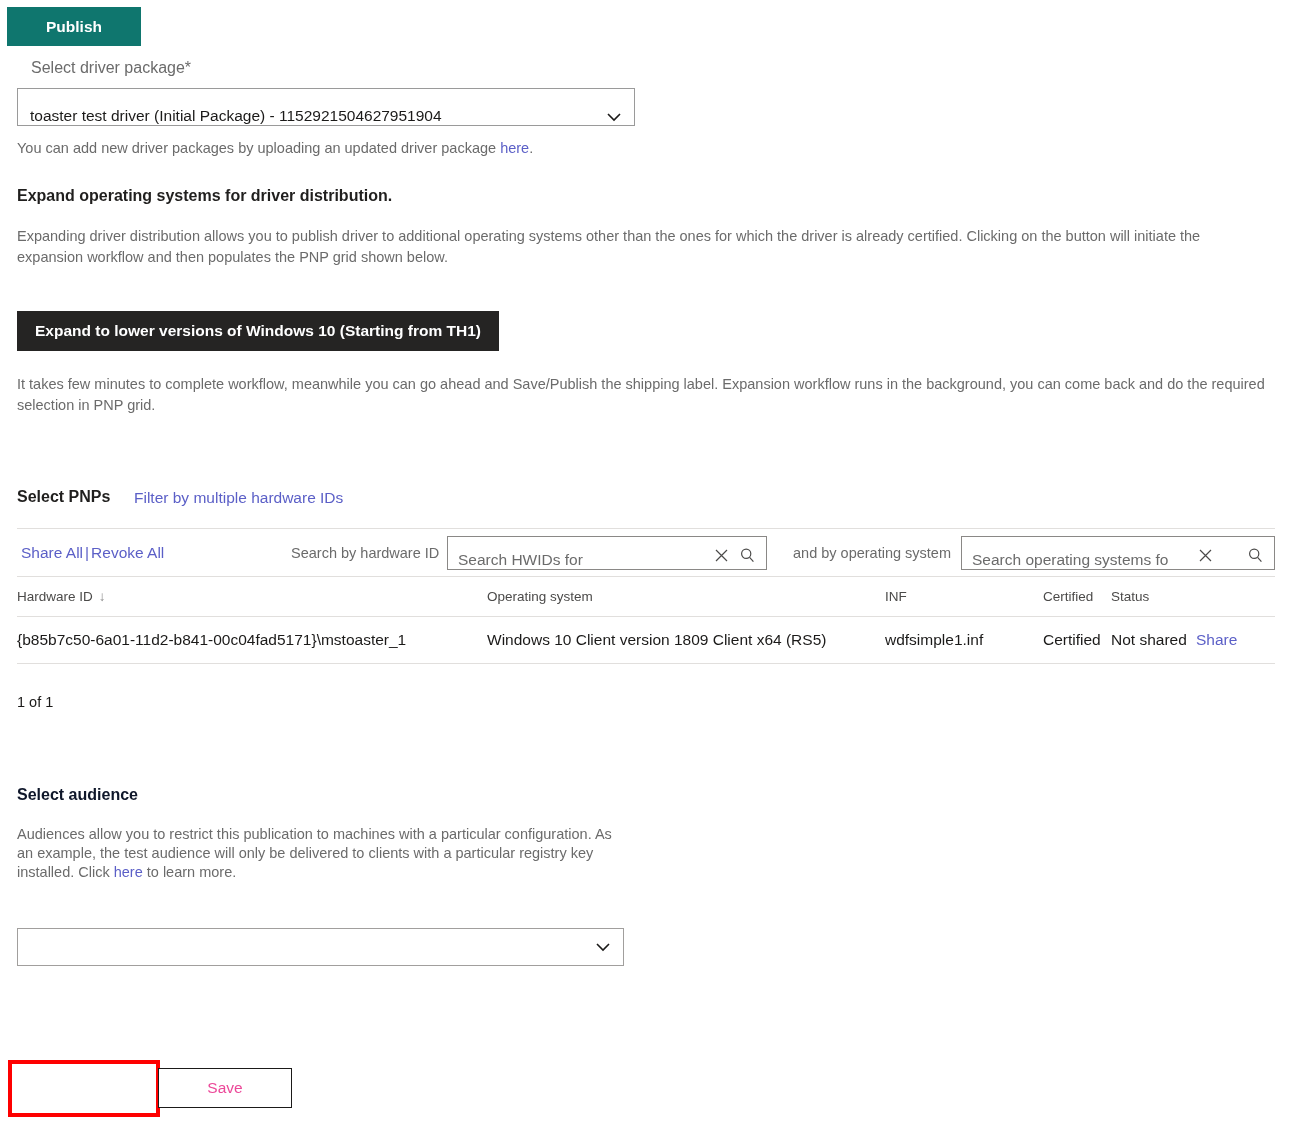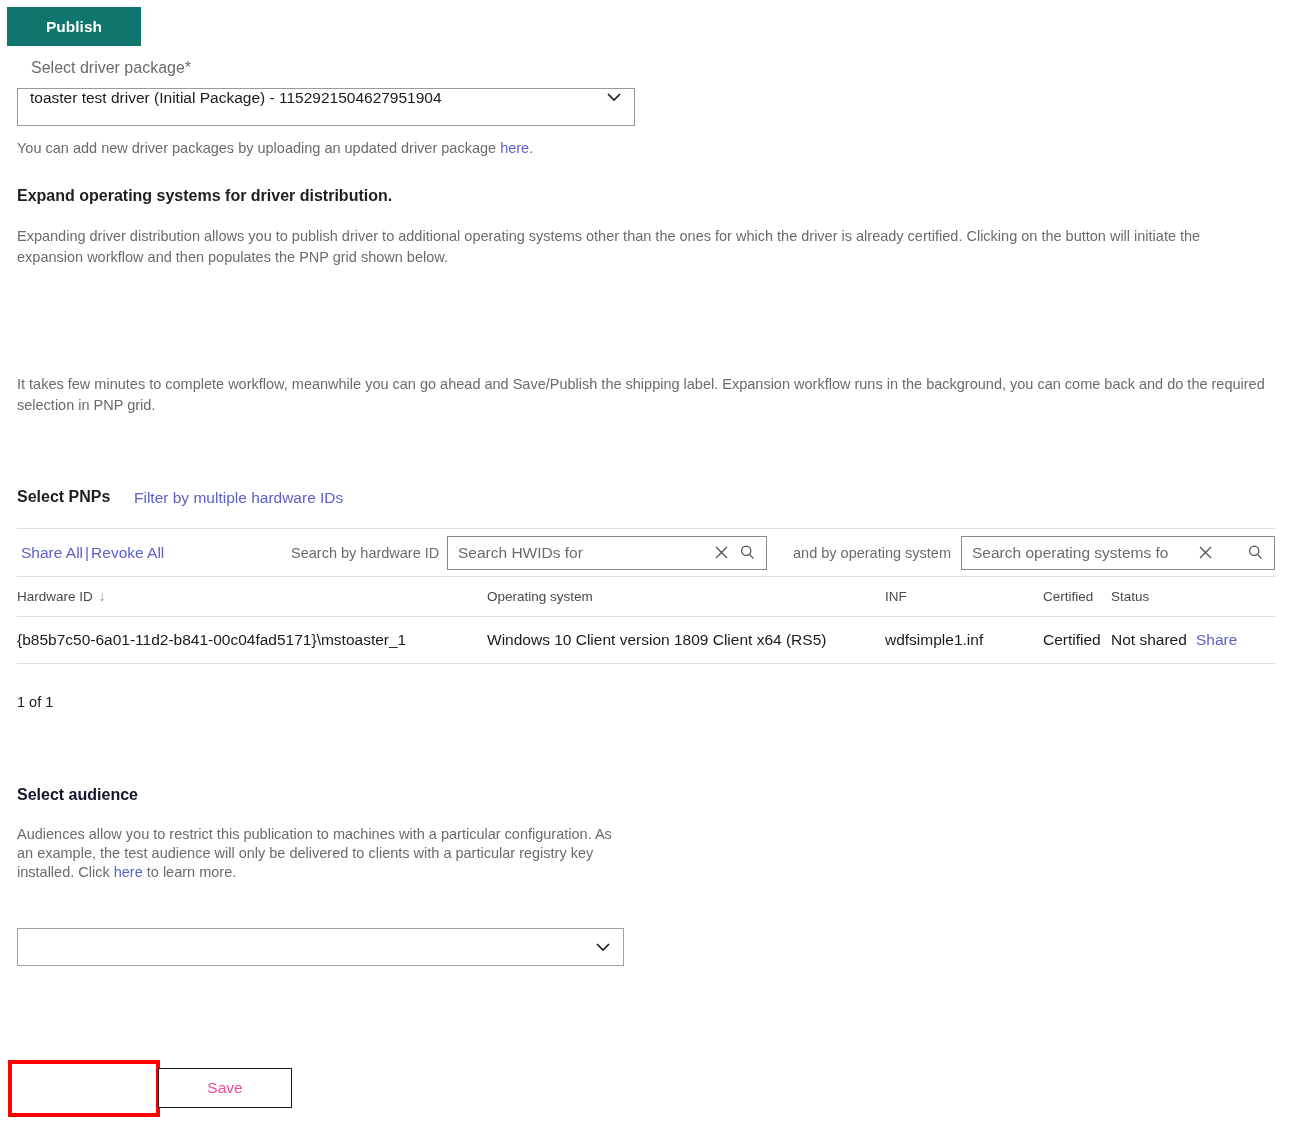--- a/index.html
+++ b/index.html
@@ -49,21 +49,21 @@
   
   .drv-select {
     position: absolute;
     left: 17px;
     top: 88px;
     width: 618px;
     height: 38px;
     border: 1px solid #9a9a9a;
     background: #ffffff;
     display: flex;
-    align-items: flex-start;
+    align-items: flex-end;
     padding: 0 12px;
     cursor: pointer;
   }
   .drv-select .val {
     font-size: 15.5px;
     color: #1b1a19;
     flex: 1;
     white-space: nowrap;
     overflow: hidden;
   }
@@ -175,21 +175,21 @@
   }
   .srch-label.l1 { left: 274px; }
   .srch-label.l2 { left: 776px; }
 
   .srch-box {
     position: absolute;
     height: 34px;
     border: 1px solid #8a8886;
     background: #fff;
     display: flex;
-    align-items: center;
+    align-items: flex-end;
     padding: 0 6px 0 10px;
   }
   .srch-box.b1 { left: 430px; width: 320px; }
   .srch-box.b2 { left: 944px; width: 314px; gap: 24px; }
   .srch-box .ph {
     flex: 1;
     font-size: 15.5px;
     color: #6b6b6b;
     white-space: nowrap;
     overflow: hidden;
@@ -341,20 +341,21 @@
     </span>
   </div>
 
   <div class="helper-line">
     <span>You can add new driver packages by uploading an updated driver package </span><a class="lnk" href="#">here</a><span>.</span>
   </div>
 
   <div class="sub-head">Expand operating systems for driver distribution.</div>
   <div class="para para-expand">Expanding driver distribution allows you to publish driver to additional operating systems other than the ones for which the driver is already certified. Clicking on the button will initiate the expansion workflow and then populates the PNP grid shown below.</div>
 
+  <button class="btn-dark">Expand to lower versions of Windows 10 (Starting from TH1)</button>
 
   <div class="para para-workflow">It takes few minutes to complete workflow, meanwhile you can go ahead and Save/Publish the shipping label. Expansion workflow runs in the background, you can come back and do the required selection in PNP grid.</div>
 
   <div class="pnp-head">Select PNPs</div>
   <a class="lnk pnp-filter" href="#">Filter by multiple hardware IDs</a>
 
   <div class="grid">
 
     <div class="grid-toolbar">
 

